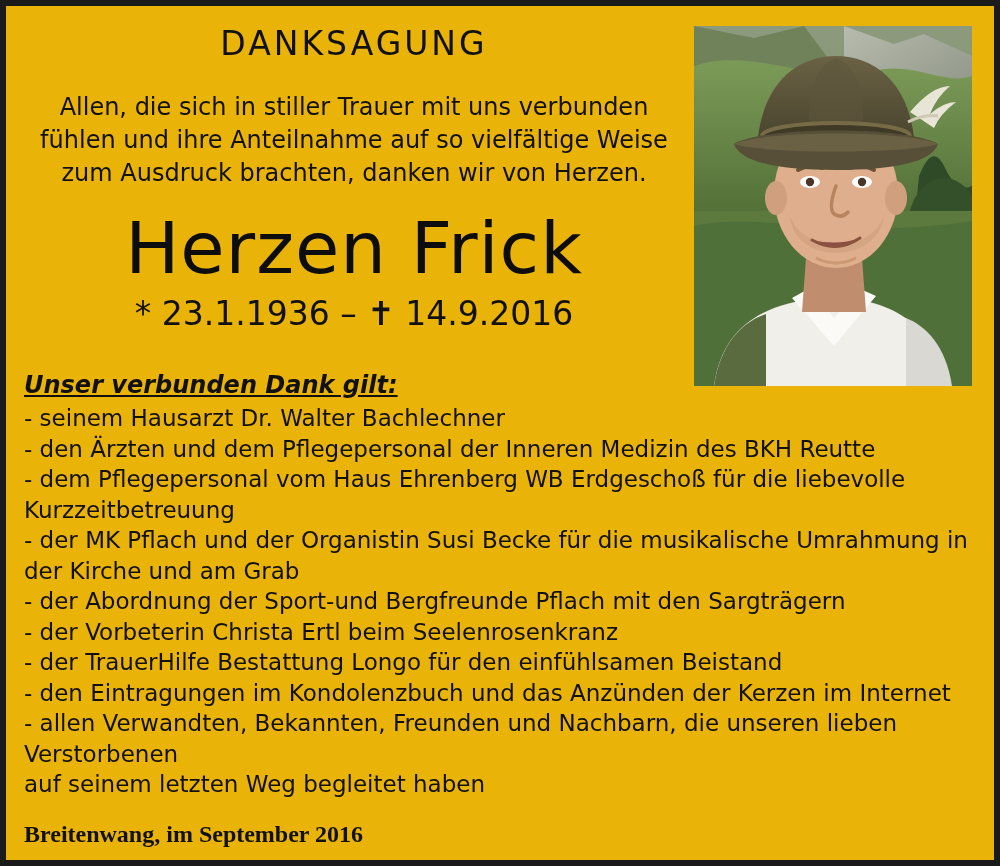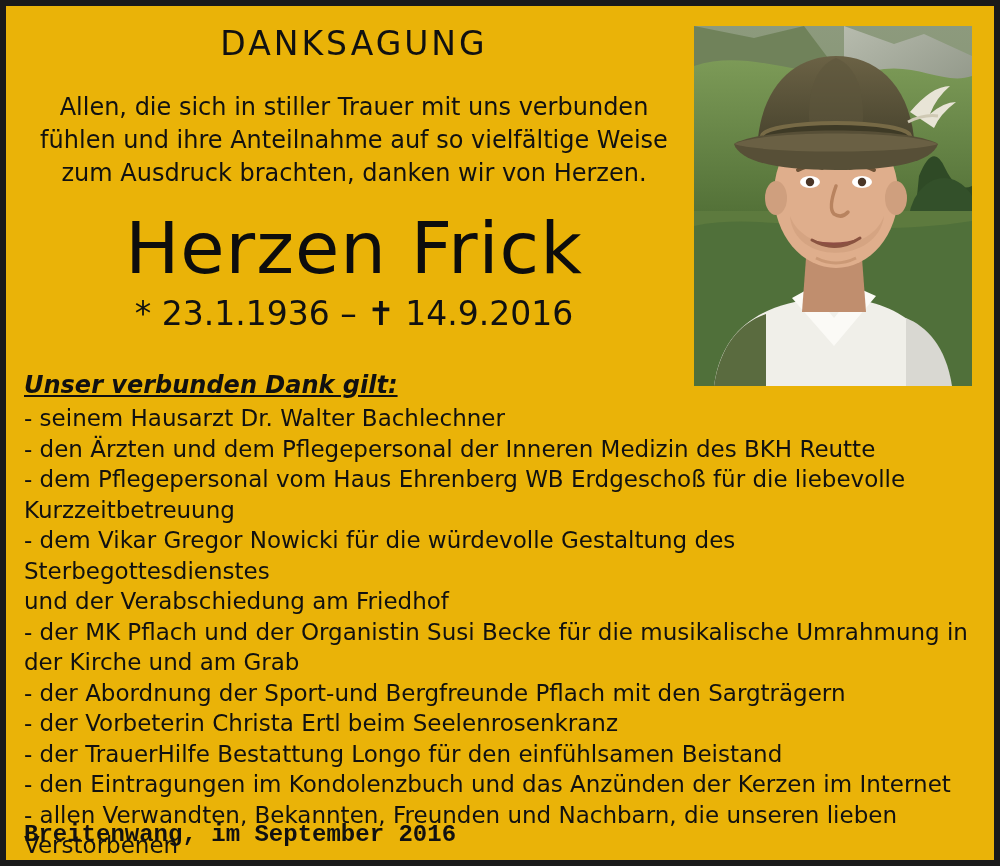--- a/index.html
+++ b/index.html
@@ -114,21 +114,21 @@
   .footer {
     position: absolute;
     bottom: 2px;
     left: 0;
     width: 100%;
     display: flex;
     justify-content: space-between;
     align-items: flex-end;
   }
   .footer-left, .footer-right {
-    font-family: Liberation Mono, monospace;
+    font-family: Liberation Serif, serif;
     font-size: 24px;
     font-weight: 700;
     color: #111;
   }
   .footer-right {
     padding-right: 10px;
   }
 </style>
 </head>
 <body>
@@ -226,22 +226,20 @@
     </div>
 
     <div class="name">Herzen Frick</div>
     <div class="dates">* 23.1.1936 – ✝ 14.9.2016</div>
 
     <div class="thanks-title">Unser verbunden Dank gilt:</div>
     <ul class="thanks-list">
       <li>- seinem Hausarzt Dr. Walter Bachlechner</li>
       <li>- den Ärzten und dem Pflegepersonal der Inneren Medizin des BKH Reutte</li>
       <li>- dem Pflegepersonal vom Haus Ehrenberg WB Erdgeschoß für die liebevolle Kurzzeitbetreuung</li>
-      <li>- dem Vikar Gregor Nowicki für die würdevolle Gestaltung des Sterbegottesdienstes
-   und der Verabschiedung am Friedhof</li>
       <li>- der MK Pflach und der Organistin Susi Becke für die musikalische Umrahmung in der Kirche und am Grab</li>
       <li>- der Abordnung der Sport-und Bergfreunde Pflach mit den Sargträgern</li>
       <li>- der Vorbeterin Christa Ertl beim Seelenrosenkranz</li>
       <li>- der TrauerHilfe Bestattung Longo für den einfühlsamen Beistand</li>
       <li>- den Eintragungen im Kondolenzbuch und das Anzünden der Kerzen im Internet</li>
       <li>- allen Verwandten, Bekannten, Freunden und Nachbarn, die unseren lieben Verstorbenen
    auf seinem letzten Weg begleitet haben</li>
     </ul>
 
     <div class="footer">

